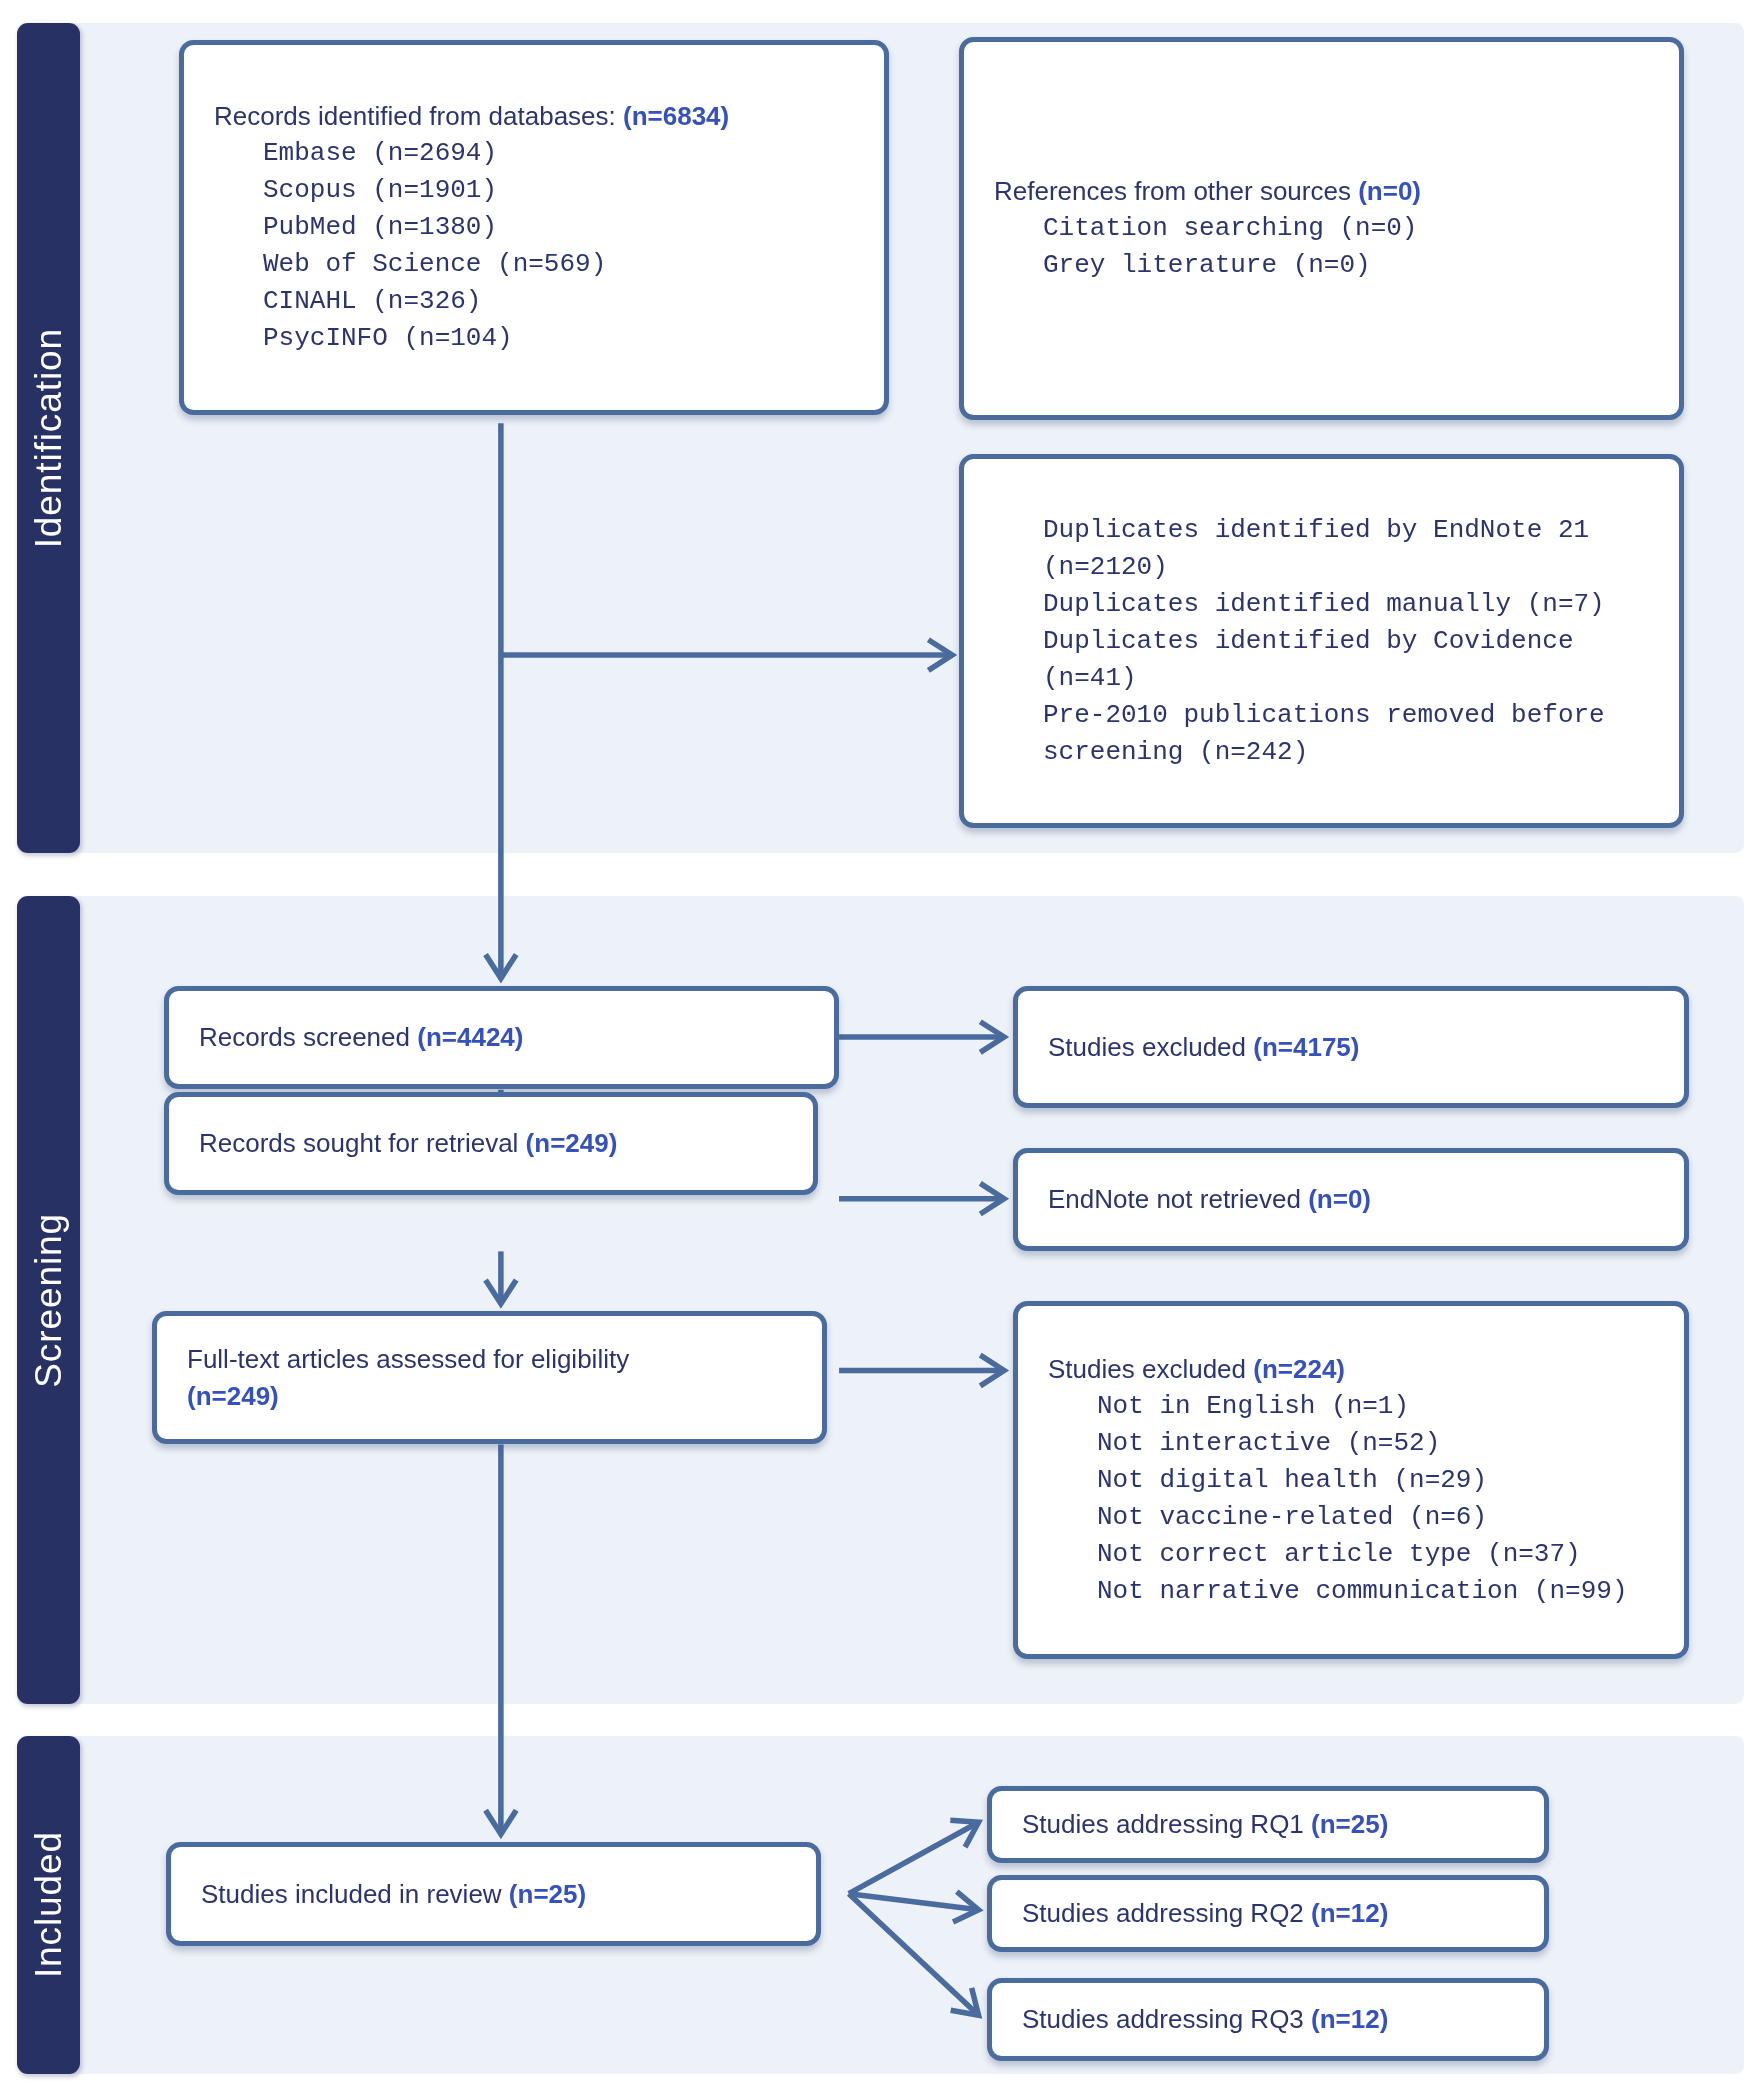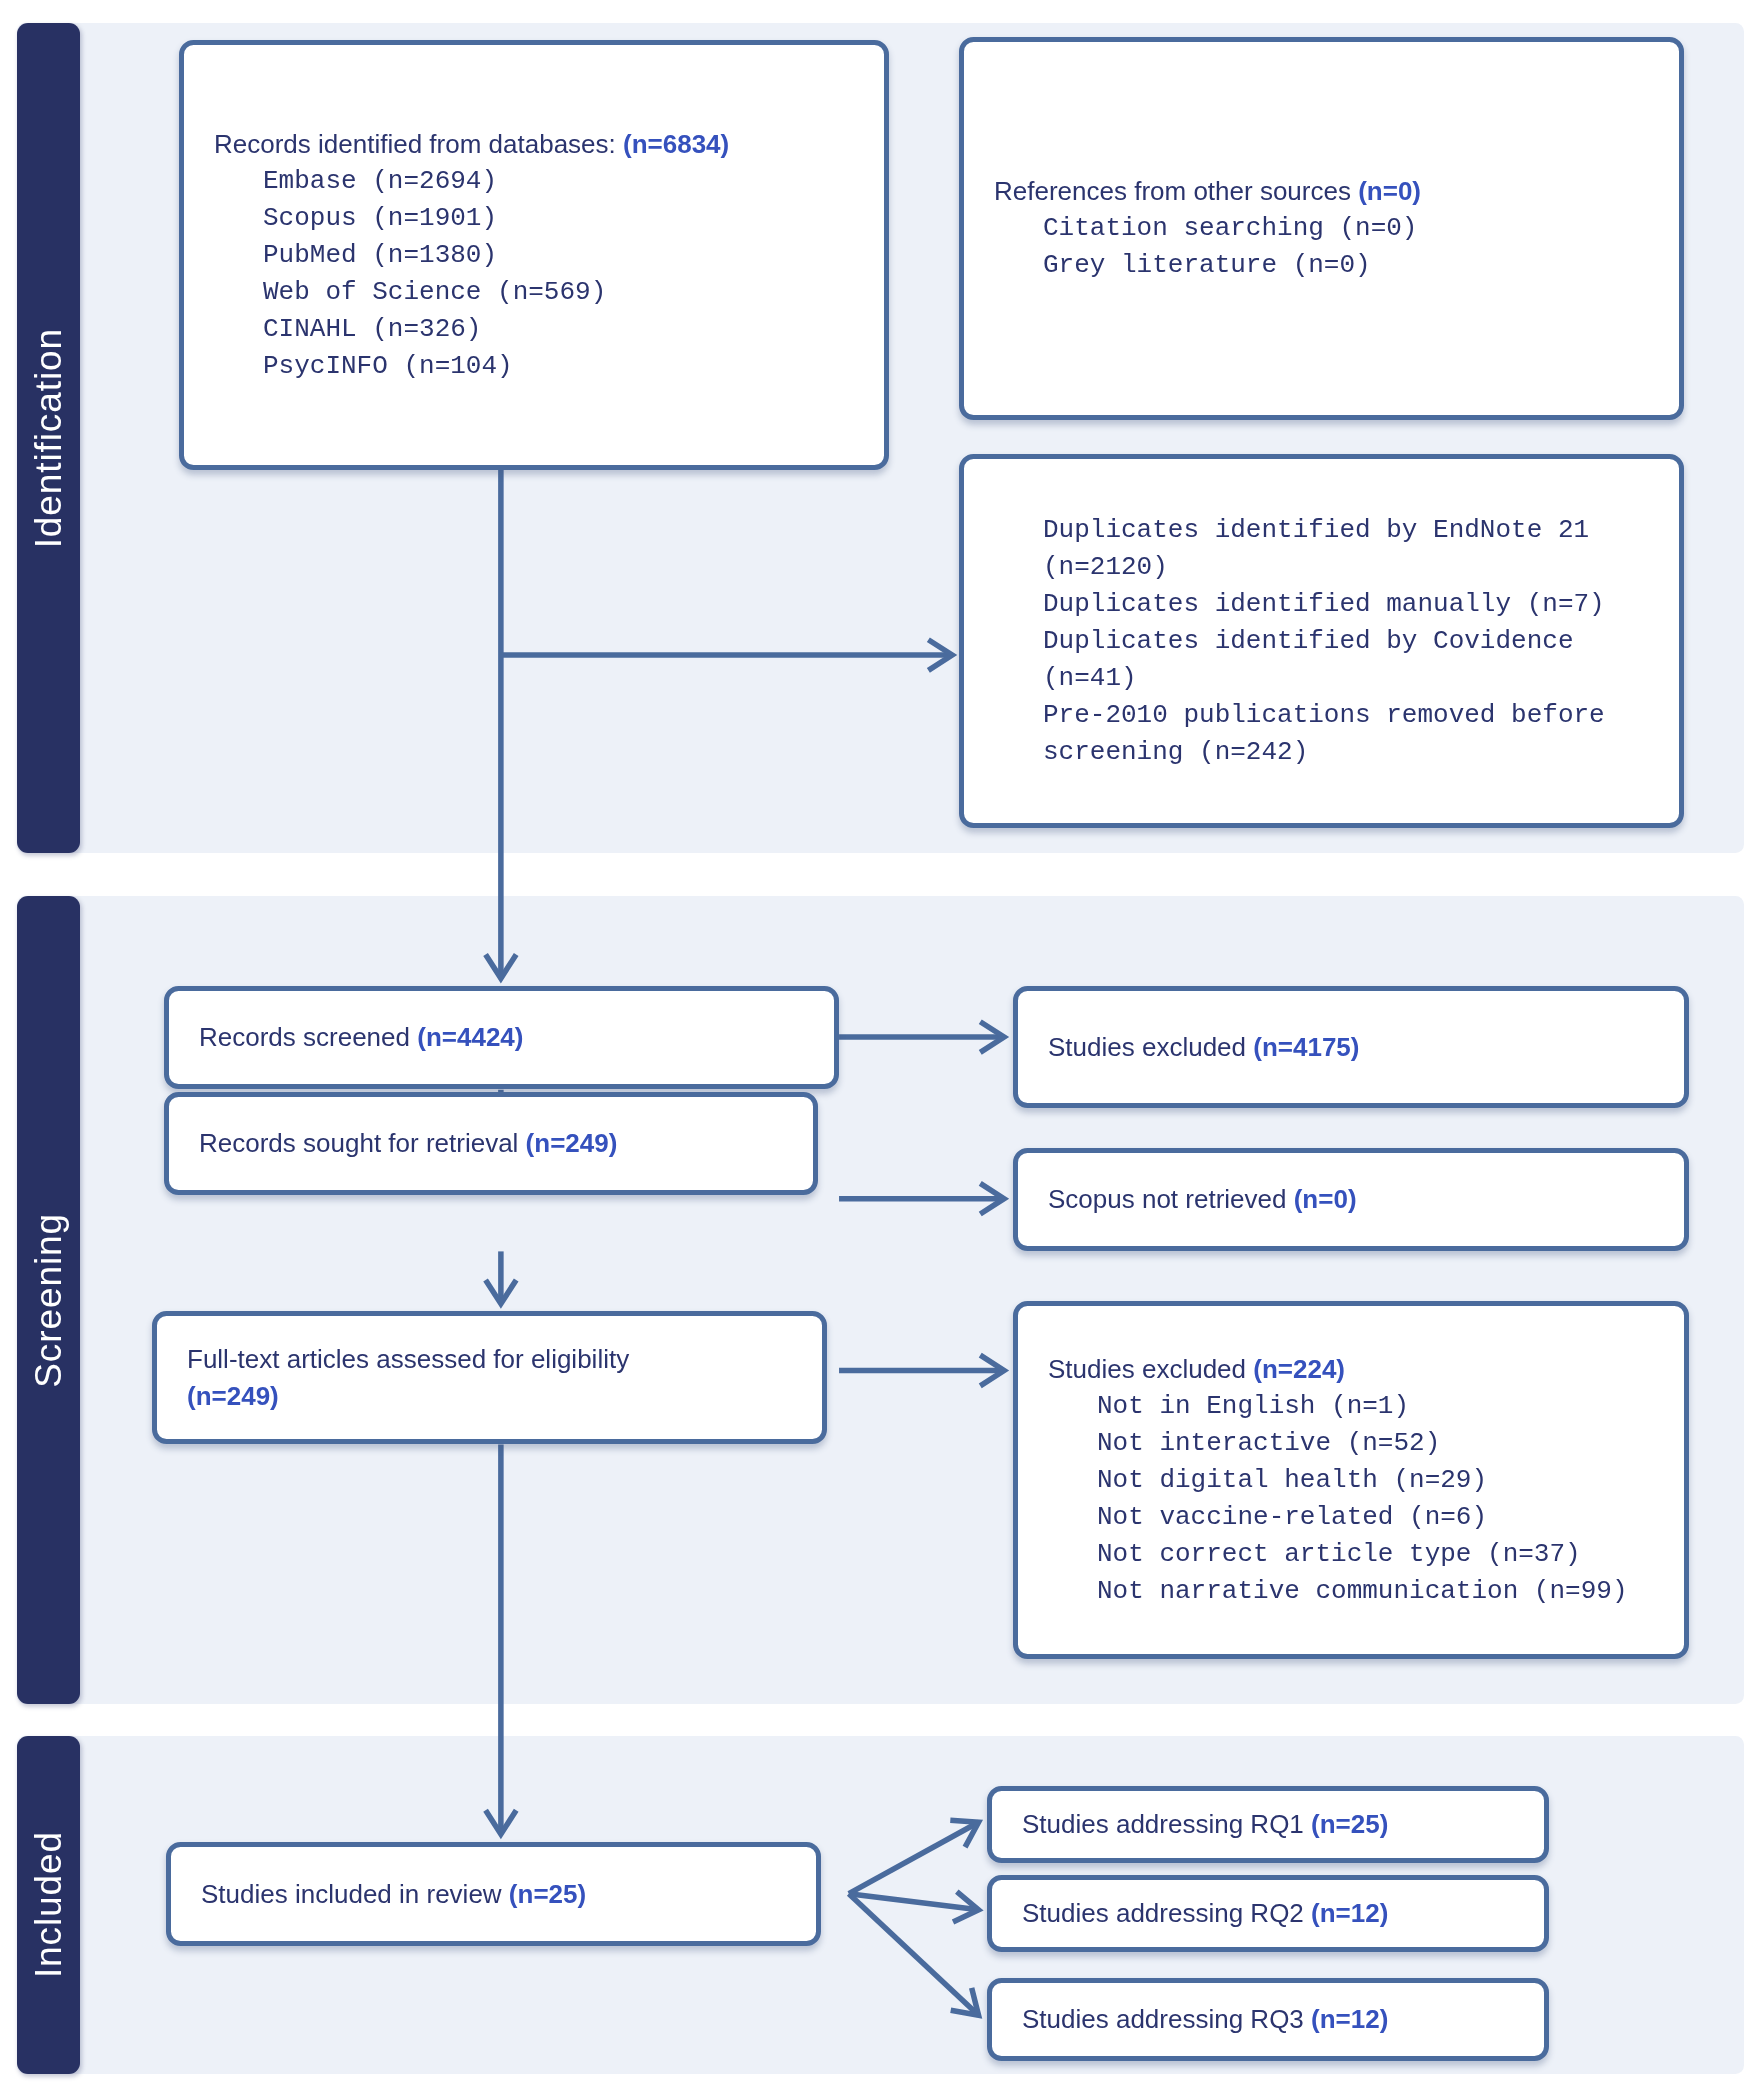--- a/index.html
+++ b/index.html
@@ -91,21 +91,21 @@
     <line x1="1177" y1="2562" x2="1177" y2="2683" marker-end="url(#chev)"></line>
     <line x1="1972" y1="2818" x2="2360" y2="2818" marker-end="url(#chev)"></line>
     <line x1="1177" y1="2942" x2="1177" y2="3065" marker-end="url(#chev)"></line>
     <line x1="1972" y1="3222" x2="2360" y2="3222" marker-end="url(#chev)"></line>
     <line x1="1177" y1="3396" x2="1177" y2="4312" marker-end="url(#chev)"></line>
     <line x1="1995" y1="4452" x2="2300" y2="4284" marker-end="url(#chev)"></line>
     <line x1="1995" y1="4452" x2="2300" y2="4490" marker-end="url(#chev)"></line>
     <line x1="1995" y1="4452" x2="2300" y2="4738" marker-end="url(#chev)"></line>
   </svg>
 
-  <div class="box" style="left:179px;top:40px;width:710px;height:430px">
+  <div class="box" style="left:179px;top:40px;width:710px;height:375px">
     <div class="line">
       <span class="lbl">Records identified from databases: </span><span class="val">(n=6834)</span>
     </div>
     <div class="items">
         <div class="li">Embase (n=2694)</div>
         <div class="li">Scopus (n=1901)</div>
         <div class="li">PubMed (n=1380)</div>
         <div class="li">Web of Science (n=569)</div>
         <div class="li">CINAHL (n=326)</div>
         <div class="li">PsycINFO (n=104)</div>
@@ -144,21 +144,21 @@
   </div>
 
   <div class="box" style="left:164px;top:1092px;width:654px;height:103px">
     <div class="line">
       <span class="lbl">Records sought for retrieval </span><span class="val">(n=249)</span>
     </div>
   </div>
 
   <div class="box" style="left:1013px;top:1148px;width:676px;height:103px">
     <div class="line">
-      <span class="lbl">Scopus not retrieved </span><span class="val">(n=0)</span>
+      <span class="lbl">EndNote not retrieved </span><span class="val">(n=0)</span>
     </div>
   </div>
 
   <div class="box" style="left:152px;top:1311px;width:675px;height:133px">
     <div class="line">
       <span class="lbl">Full-text articles assessed for eligibility</span>
     </div>
     <div class="line">
       <span class="val">(n=249)</span>
     </div>

